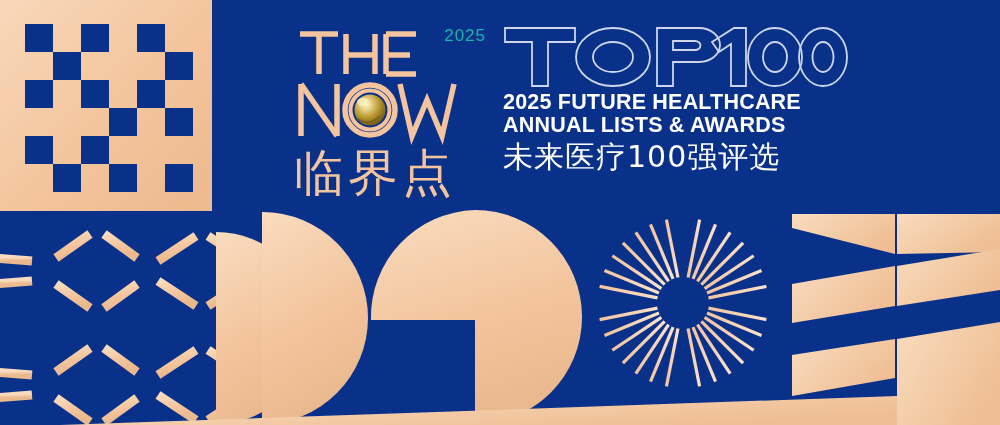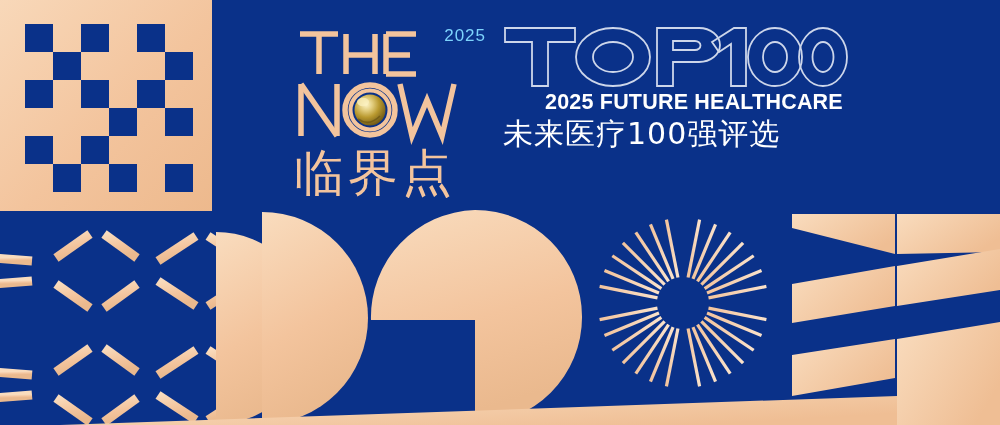--- a/index.html
+++ b/index.html
@@ -18,39 +18,38 @@
   }
   .layer{position:absolute;top:0;left:0;width:1000px;height:425px;}
   svg.layer{display:block;}
 
   
   #logo-lockup{
     position:absolute;left:290px;top:18px;width:200px;height:180px;
   }
   #logo-year{
     position:absolute;right:4px;top:8px;
-    font-size:17px;letter-spacing:1px;color:#7dd3fc;
+    font-size:17px;letter-spacing:1px;color:#14b8a6;
     font-family:"Liberation Sans",sans-serif;
     text-align:center;
   }
 
   
   #headline-block{
     position:absolute;left:503px;top:22px;width:345px;
   }
   #top100-wrap{height:68px;margin-bottom:1px;}
   .sub-en{
     color:#ffffff;
     font-weight:bold;
     font-size:21.5px;
     letter-spacing:0.2px;
     line-height:23px;
     font-family:"Liberation Sans",sans-serif;
     white-space:nowrap;
-    margin-left:42px;
   }
   .sub-cn{
     color:#ffffff;
     font-weight:normal;
     font-size:30px;
     letter-spacing:1px;
     line-height:36px;
     margin-top:2px;
     font-family:"DejaVu Sans",sans-serif;
     white-space:nowrap;
@@ -282,16 +281,17 @@
           <ellipse cx="272" cy="35" rx="27" ry="29"></ellipse>
           <ellipse cx="272" cy="35" rx="12" ry="15"></ellipse>
 
           <ellipse cx="320" cy="35" rx="24" ry="29"></ellipse>
           <ellipse cx="320" cy="35" rx="10.5" ry="15"></ellipse>
         </g>
       </svg>
     </div>
 
     <div class="sub-en">2025 FUTURE HEALTHCARE</div>
+    <div class="sub-en">ANNUAL LISTS &amp; AWARDS</div>
     <div class="sub-cn">未来医疗100强评选</div>
   </div>
 
 </div>
 
 </body></html>

